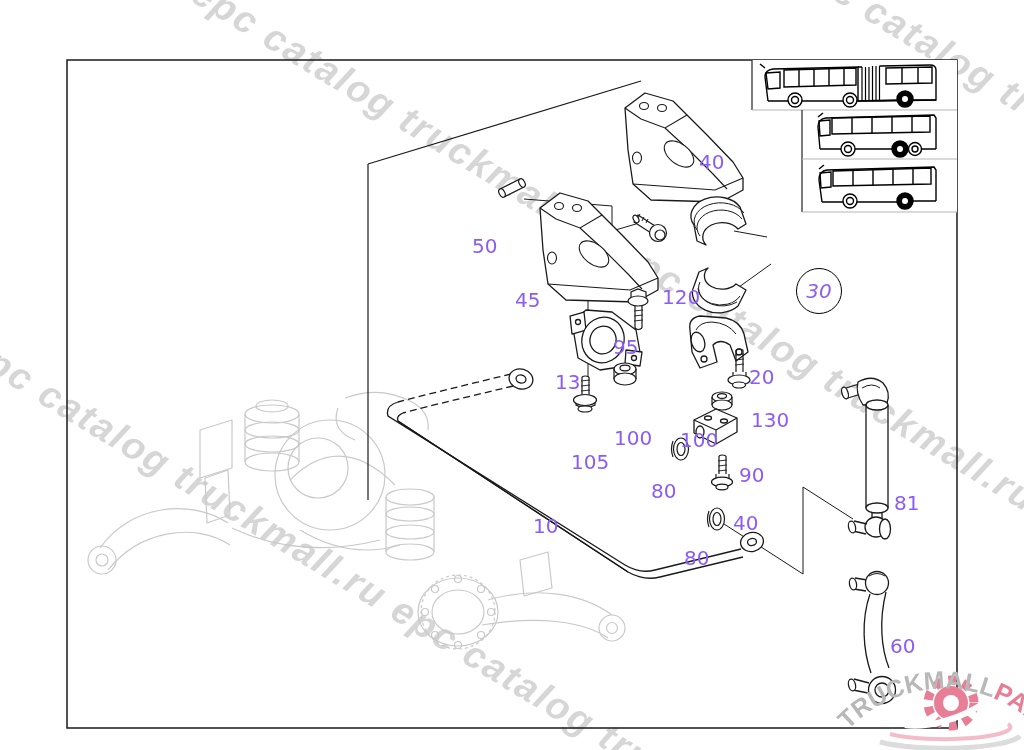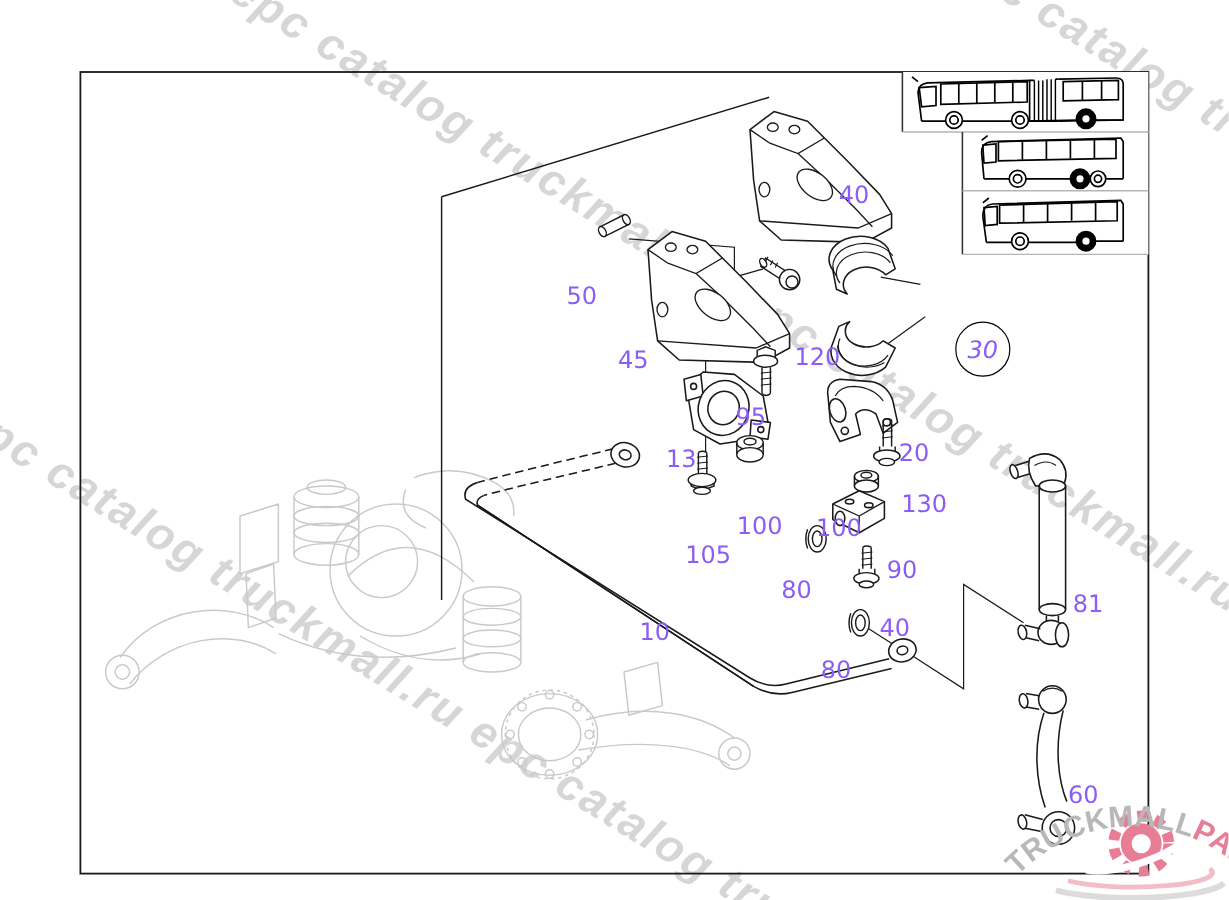--- a/index.html
+++ b/index.html
@@ -360,15 +360,15 @@
       <span class="callout" style="left: 571px; top: 412px;">105</span>
       <span class="callout" style="left: 749px; top: 327px;">20</span>
       <span class="callout" style="left: 751px; top: 370px;">130</span>
       <span class="callout" style="left: 680px; top: 390px;">100</span>
       <span class="callout" style="left: 739px; top: 425px;">90</span>
       <span class="callout" style="left: 651px; top: 441px;">80</span>
       <span class="callout" style="left: 733px; top: 473px;">40</span>
       <span class="callout" style="left: 684px; top: 508px;">80</span>
       <span class="callout" style="left: 533px; top: 476px;">10</span>
       <span class="callout" style="left: 894px; top: 453px;">81</span>
-      <span class="callout" style="left: 890px; top: 612px;">60</span>
+      <span class="callout" style="left: 890px; top: 596px;">60</span>
     </div>
 </div>
 
 </body></html>

